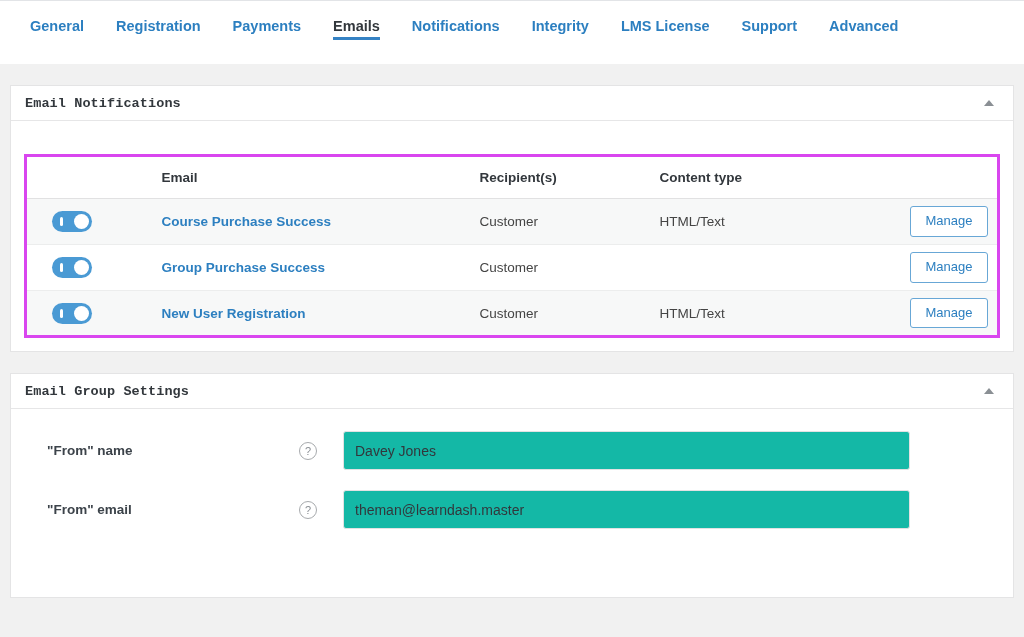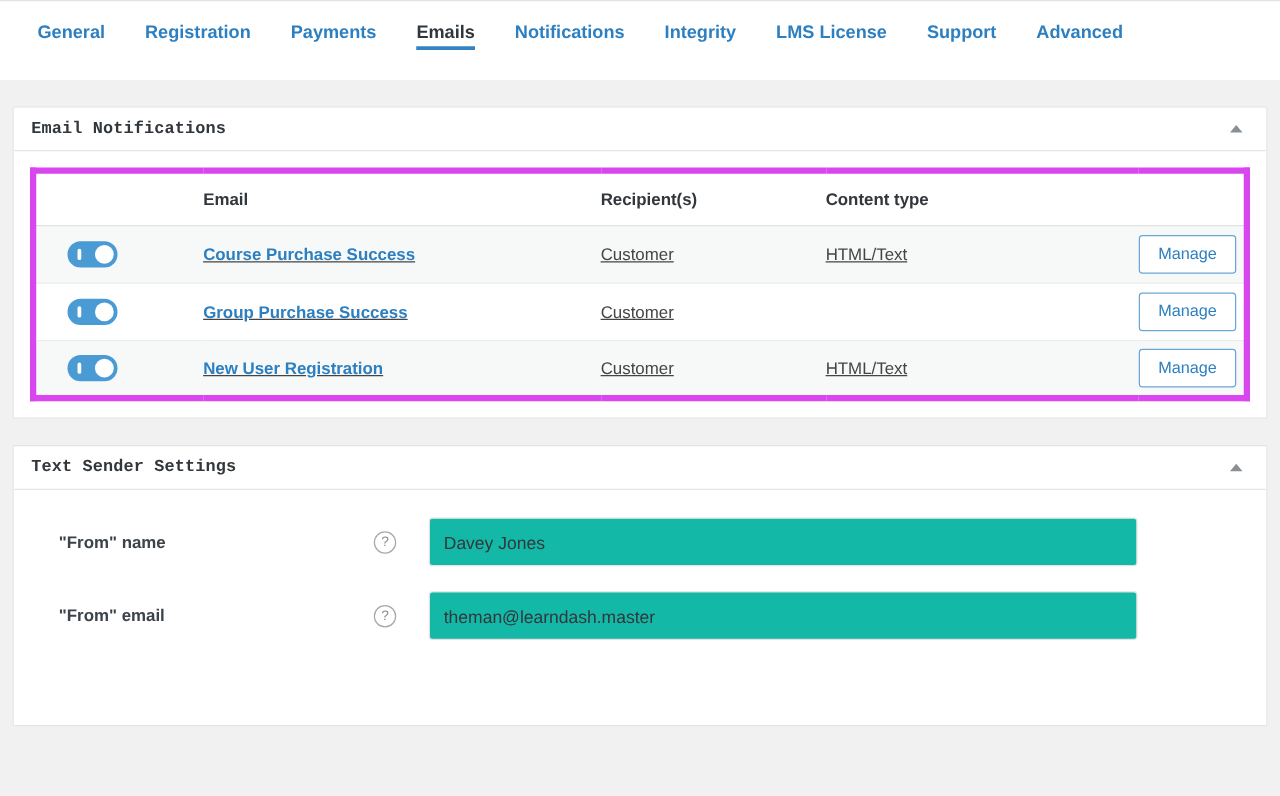--- a/index.html
+++ b/index.html
@@ -81,40 +81,40 @@
     border-bottom: 6px solid #8a8f94;
   }
 
   .panel-body { padding: 13px; }
   .panel-body.sender { padding: 22px 13px 48px 13px; }
 
   
   table.notif {
     width: 100%;
     border-collapse: collapse;
-    border: 5px solid #d946ef;
+    border: 3px solid #d946ef;
     table-layout: fixed;
+    margin-top: 20px;
   }
   table.notif th {
     text-align: left;
     font-size: 13.5px;
     font-weight: bold;
     color: #32373c;
     padding: 13px 0 13px 0;
     background: #ffffff;
     border-bottom: 1px solid #e1e1e2;
   }
   table.notif td {
     font-size: 13.5px;
     color: #444;
     padding: 0;
     height: 46px;
     vertical-align: middle;
     border-bottom: 1px solid #eceded;
-    text-decoration: underline;
   }
   table.notif tr:last-child td { border-bottom: none; }
   tr.row-alt td { background: #f7f8f8; }
 
   .col-toggle { width: 136px; padding-left: 25px !important; }
   .col-email  { width: 318px; }
   .col-recip  { width: 180px; }
   .col-type   { width: 250px; }
   .col-action { width: auto; text-align: right; padding-right: 9px !important; }
 
@@ -293,21 +293,21 @@
             </td>
           </tr>
 
         </tbody>
       </table>
     </div>
   </section>
 
   <section class="panel">
     <div class="panel-head">
-      <span class="panel-title">Text Sender Settings</span>
+      <span class="panel-title">Email Group Settings</span>
       <span class="collapse-toggle">
         <span class="caret-up"></span>
       </span>
     </div>
     <div class="panel-body sender">
 
       <div class="field-row">
         <span class="field-label">"From" name</span>
         <span class="help-icon">?</span>
         <input class="text-input" type="text" value="Davey Jones" style="">

